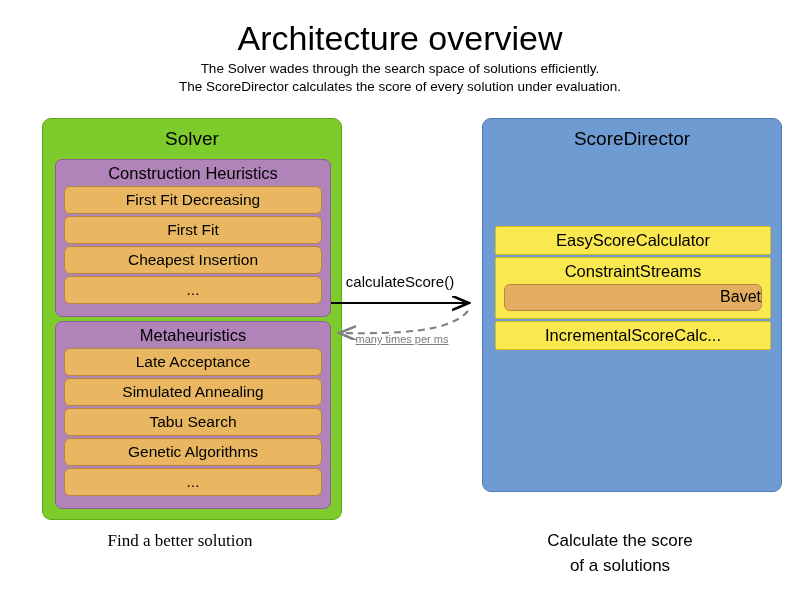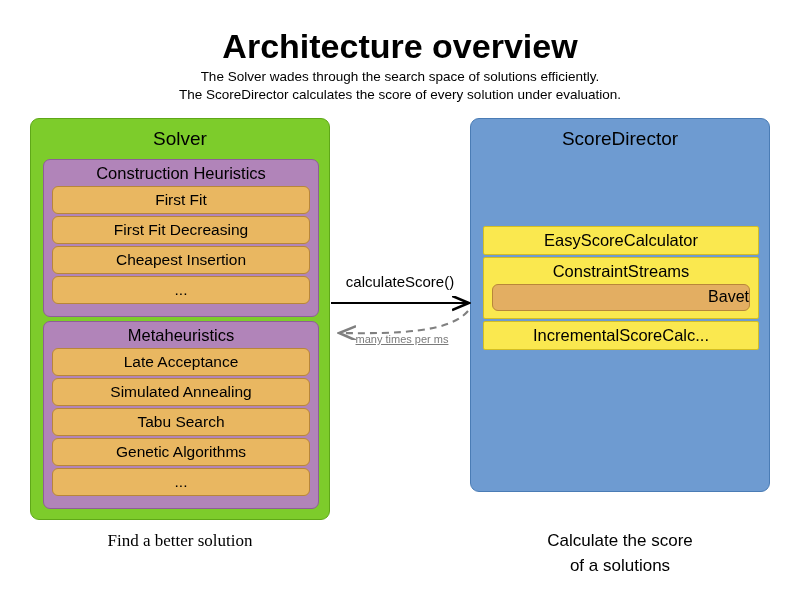--- a/index.html
+++ b/index.html
@@ -20,35 +20,36 @@
   #header {
     position: absolute;
     left: 0;
     top: 0;
     width: 800px;
     text-align: center;
   }
   #diagram-title {
     font-size: 34px;
     line-height: 44px;
-    margin-top: 24px;
-    font-weight: bold;
+    margin-top: 16px;
+    font-weight: normal;
     color: #000;
   }
   .subtitle-line {
     font-size: 13.5px;
     line-height: 18px;
     color: #000;
   }
 
   
   .panel {
     position: absolute;
     box-sizing: border-box;
     border-radius: 9px;
+    margin-left: 12px;
   }
   #solver-panel {
     left: 30px;
     top: 118px;
     width: 300px;
     height: 402px;
     background: #7DCC2B;
     border: 1.5px solid #5FA818;
   }
   #scoredirector-panel {
@@ -208,22 +209,22 @@
   <div id="diagram-title">Architecture overview</div>
   <div class="subtitle-line">The Solver wades through the search space of solutions efficiently.</div>
   <div class="subtitle-line">The ScoreDirector calculates the score of every solution under evaluation.</div>
 </div>
 
 <div class="panel" id="solver-panel">
   <div class="panel-title">Solver</div>
 
   <div class="group-box" id="group-construction">
     <div class="group-title">Construction Heuristics</div>
+    <div class="leaf">First Fit Decreasing</div>
     <div class="leaf">First Fit</div>
-    <div class="leaf">First Fit Decreasing</div>
     <div class="leaf">Cheapest Insertion</div>
     <div class="leaf">...</div>
   </div>
 
   <div class="group-box" id="group-meta">
     <div class="group-title">Metaheuristics</div>
     <div class="leaf">Late Acceptance</div>
     <div class="leaf">Simulated Annealing</div>
     <div class="leaf">Tabu Search</div>
     <div class="leaf">Genetic Algorithms</div>

